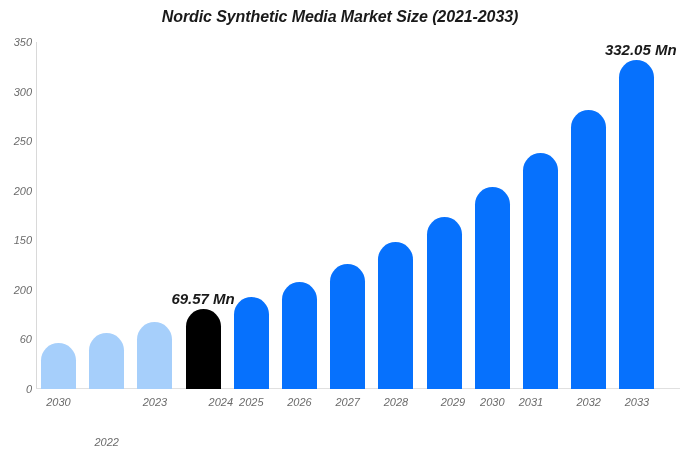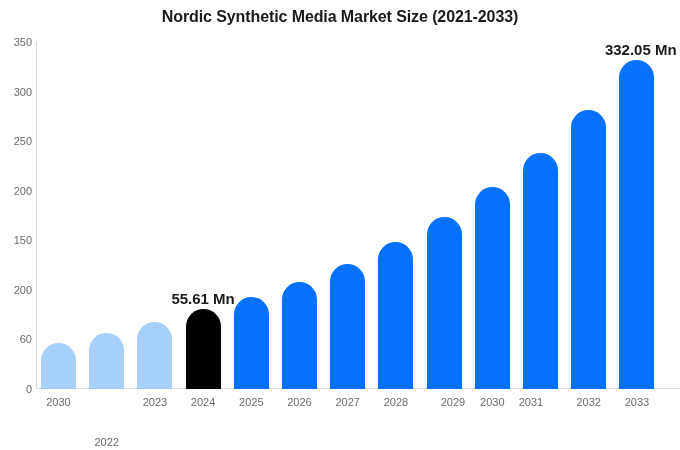--- a/index.html
+++ b/index.html
@@ -10,20 +10,21 @@
     width: 680px;
     height: 450px;
     background: #ffffff;
     font-family: "Liberation Sans", sans-serif;
     overflow: hidden;
   }
   #chart-root {
     position: relative;
     width: 680px;
     height: 450px;
+    font-style: italic;
   }
   #chart-title {
     position: absolute;
     top: 8px;
     left: 0;
     width: 680px;
     text-align: center;
     font-size: 16px;
     font-weight: bold;
     color: #1a1a1a;
@@ -171,30 +172,30 @@
         <div class="bar" style="height: 278.591px; background: rgb(6, 113, 253);"></div>
       </div>
       <div class="bar-slot" style="left: 619.4px; bottom: 61px; width: 35px; height: 329.204px;">
         <div class="bar" style="height: 329.204px; background: rgb(6, 113, 253);"></div>
       </div>
     </div>
   <div id="x-ticks">
       <div class="x-tick-label" style="left: 28.5px;">2030</div>
       <div class="x-tick-label" style="left: 76.7px; margin-top: 40px;">2022</div>
       <div class="x-tick-label" style="left: 124.9px;">2023</div>
-      <div class="x-tick-label" style="left: 173.1px;">2024</div>
+      <div class="x-tick-label" style="left: 173.1px; text-align: right;">2024</div>
       <div class="x-tick-label" style="left: 221.3px;">2025</div>
       <div class="x-tick-label" style="left: 269.5px;">2026</div>
       <div class="x-tick-label" style="left: 317.7px;">2027</div>
       <div class="x-tick-label" style="left: 365.9px;">2028</div>
       <div class="x-tick-label" style="left: 423px;">2029</div>
       <div class="x-tick-label" style="left: 462.3px;">2030</div>
       <div class="x-tick-label" style="left: 501px;">2031</div>
       <div class="x-tick-label" style="left: 558.7px;">2032</div>
       <div class="x-tick-label" style="left: 606.9px;">2033</div>
     </div>
   <div id="labels-layer">
-      <div class="bar-value-label" style="left: 171.1px; top: 289.615px; width: 64px; text-align: center;">55.61 Mn</div>
+      <div class="bar-value-label" style="left: 171.1px; top: 289.615px; width: 64px; text-align: center;">69.57 Mn</div>
       <div class="bar-value-label" style="left: 604.9px; top: 40.7961px; width: 64px; text-align: center;">332.05 Mn</div>
     </div>
 
 
 </div>
 
 </body></html>

